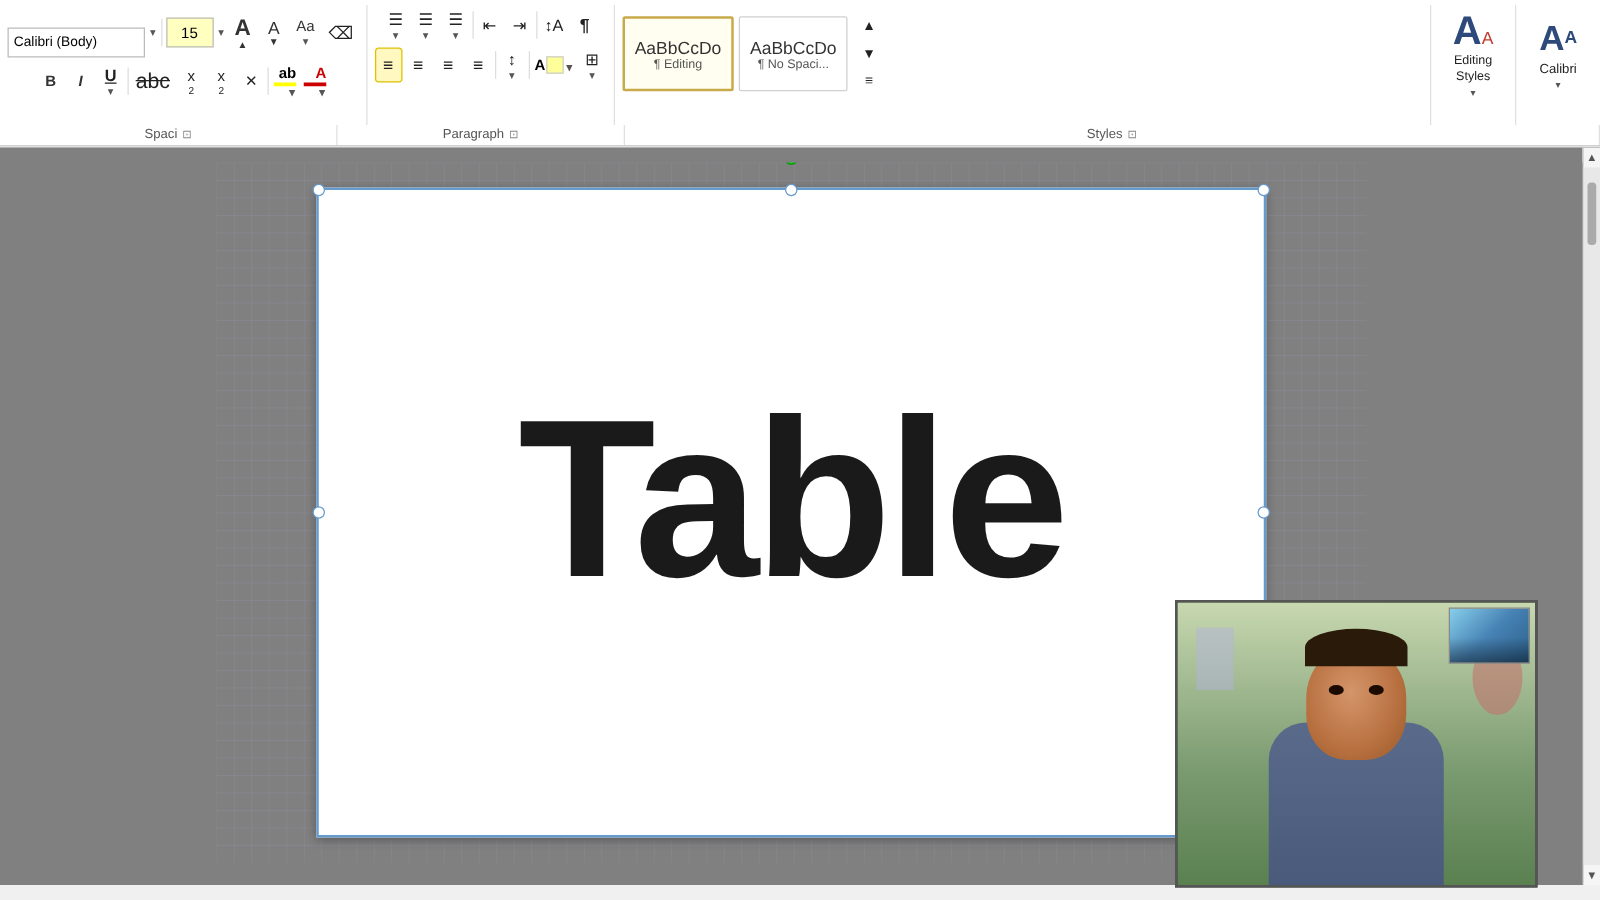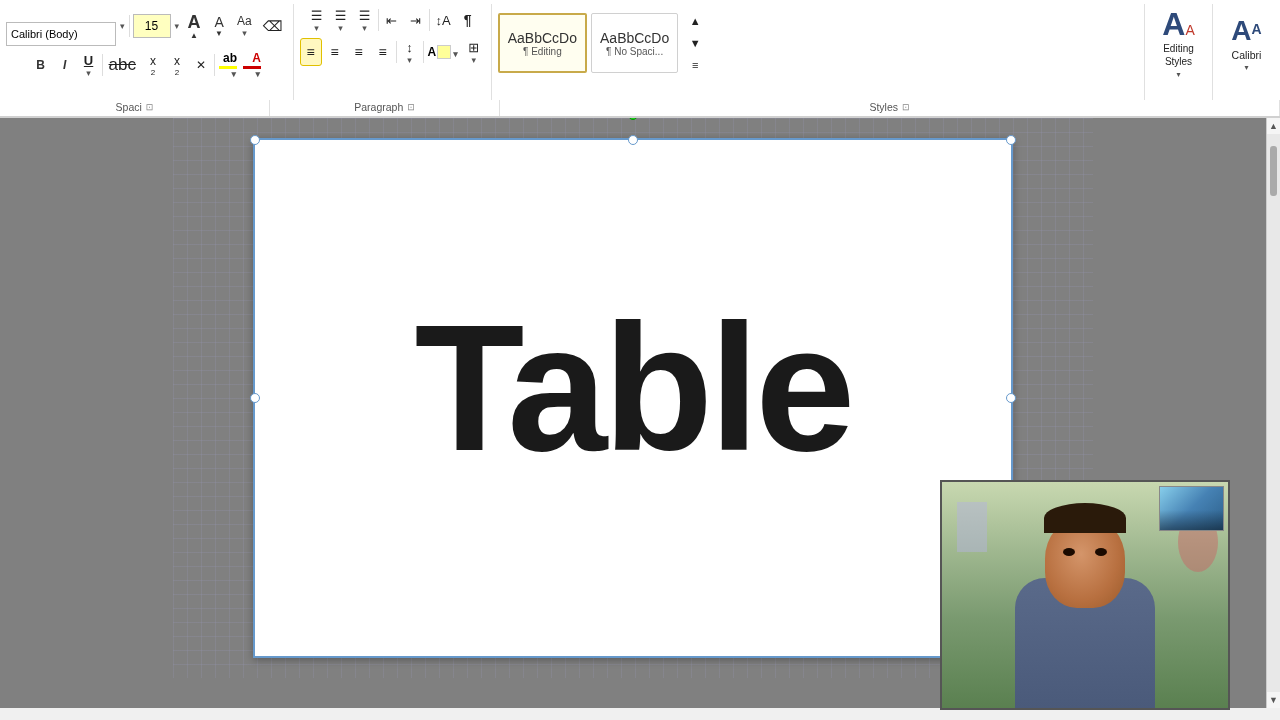--- a/index.html
+++ b/index.html
@@ -129,20 +129,21 @@
     }
     .doc-area {
       flex: 1;
       background: #808080;
       display: flex;
       align-items: flex-start;
       justify-content: center;
       padding: 20px;
       overflow: hidden;
       position: relative;
+      margin-top: 12px;
     }
     .page {
       background: #fff;
       width: 760px;
       min-height: 520px;
       position: relative;
       box-shadow: 0 2px 8px rgba(0,0,0,0.3);
     }
     .selection-box {
       position: absolute;

